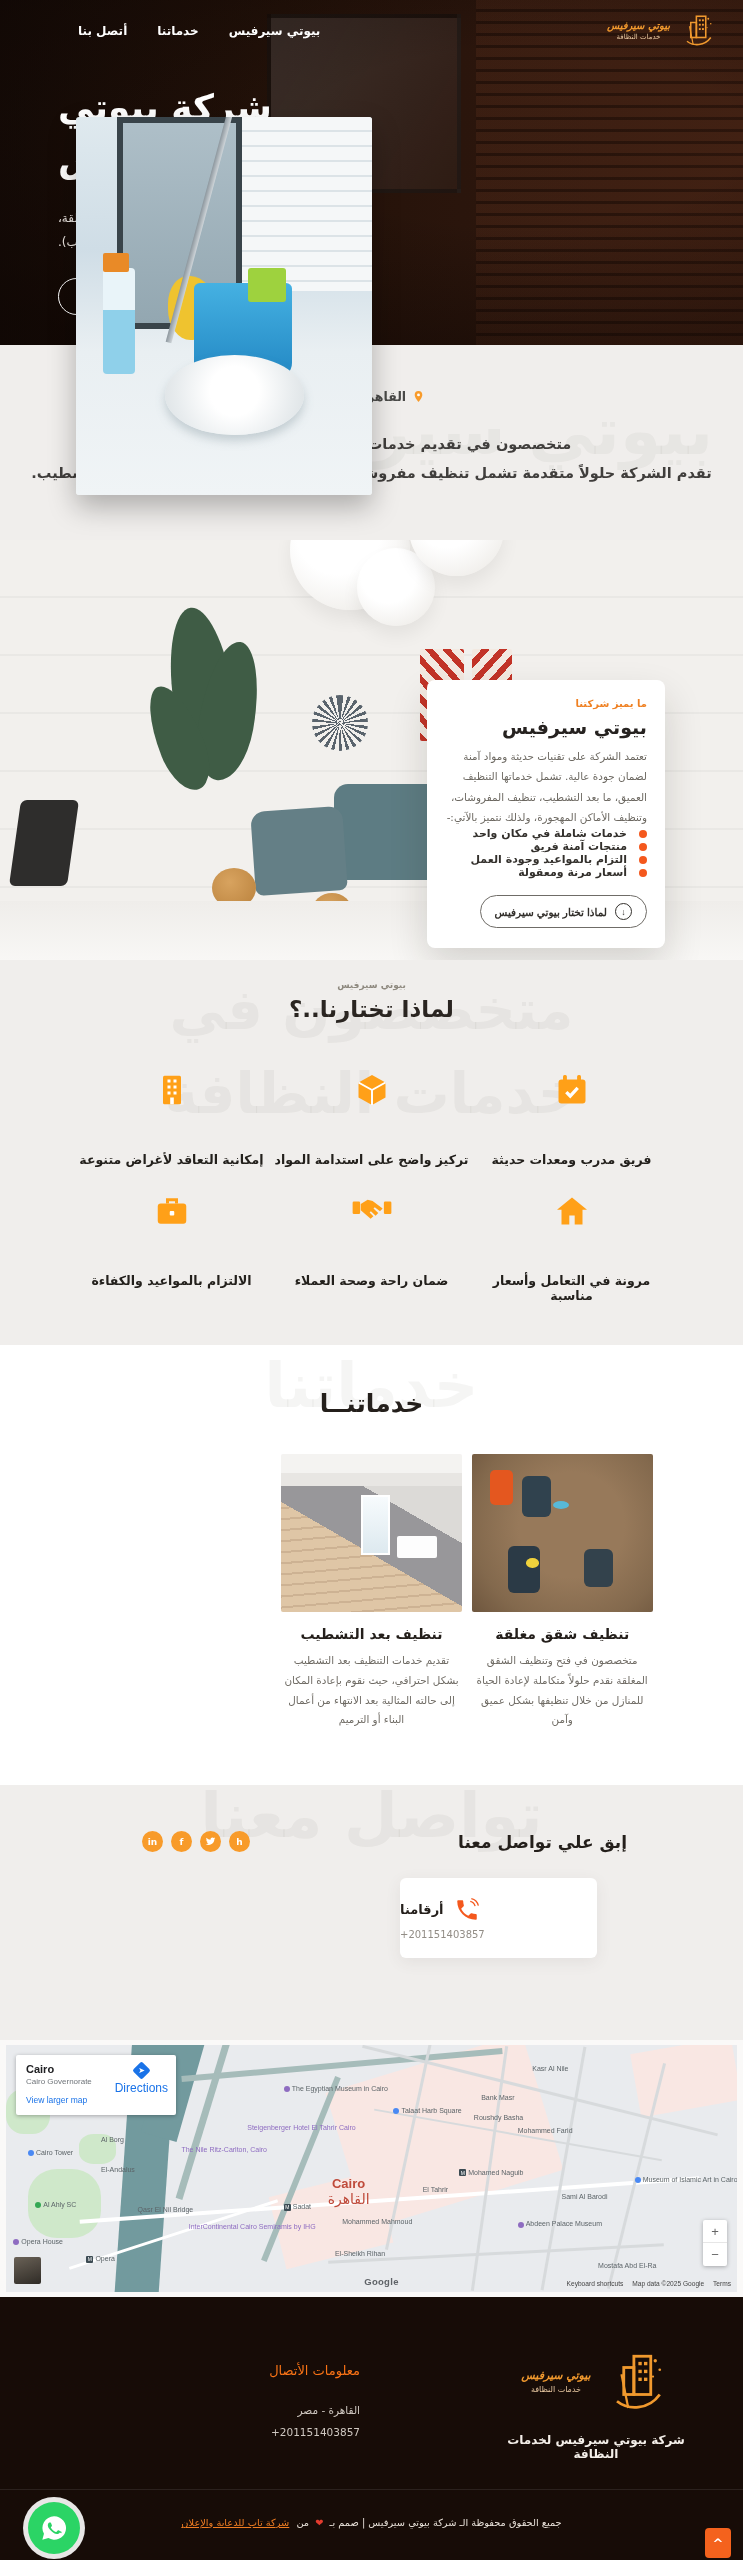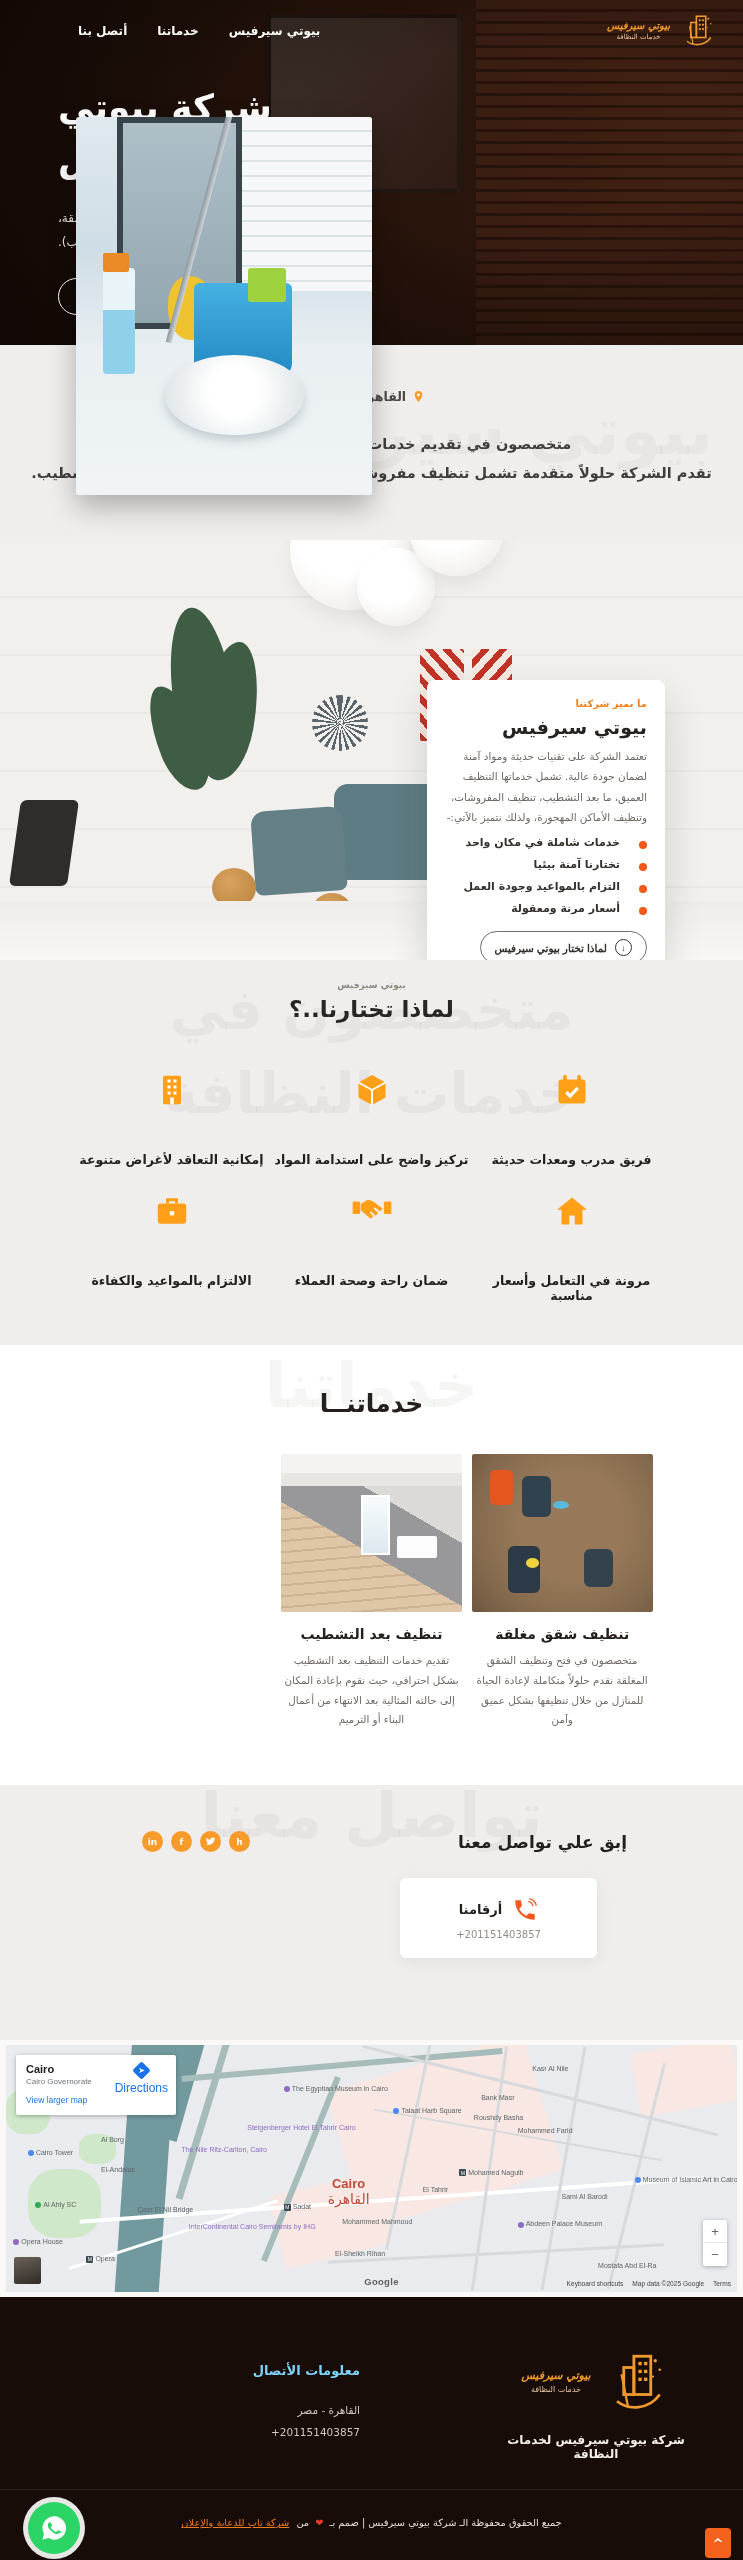--- a/index.html
+++ b/index.html
@@ -51,21 +51,21 @@
   .artpanel{position:absolute;border-radius:2px}
   .chair{position:absolute;border-radius:14px 14px 8px 8px}
   .stool{position:absolute;border-radius:50%;background:radial-gradient(circle at 40% 35%,#d8a35f,#b9813c)}
   .floor{position:absolute;left:0;bottom:0;width:100%;height:14%;background:linear-gradient(180deg,#efedea,#f8f7f5)}
   .sculpt{position:absolute;left:2%;top:62%;width:58px;height:86px;background:#2e2d2c;transform:skewX(-8deg);border-radius:6px}
 
   .about-card{position:absolute;right:78px;top:140px;width:238px;background:#fff;border-radius:8px;padding:18px 18px 20px;box-shadow:0 18px 38px rgba(40,30,20,.16);z-index:8;text-align:right}
   .about-card .tag{color:#ef8022;font-size:10px;font-weight:bold}
   .about-card h2{font-size:19px;font-weight:800;color:#262220;margin:7px 0 8px}
   .about-card .body{font-size:10.4px;color:#6c6861;line-height:1.95}
-  .blt{display:flex;align-items:flex-end;gap:19px;margin-top:9px}
+  .blt{display:flex;align-items:center;gap:12px;margin-top:0}
   .blt .dot{width:8px;height:8px;border-radius:50%;background:#f4581d;flex:0 0 auto}
   .blt span{font-size:11px;font-weight:bold;color:#33302c}
   .about-cta{display:inline-flex;align-items:center;gap:8px;border:1px solid #6f6c67;border-radius:20px;padding:7px 14px;font-size:10.5px;font-weight:bold;color:#33302c;background:#fff;margin-top:16px;cursor:pointer}
 
   
   .why{position:relative;height:385px;background:#f0eeec;text-align:center;overflow:hidden}
   .why .wm{position:absolute;left:0;right:0;top:8px;font-size:56px;font-weight:800;color:rgba(60,50,40,.05);line-height:1.5;pointer-events:none}
   .why .tag{padding-top:20px;font-size:9px;color:#8e897f;font-weight:bold;position:relative}
   .why h2{font-size:23px;font-weight:800;color:#2a2521;margin-top:6px;position:relative}
   .fgrid{position:relative;width:600px;margin:50px auto 0;display:grid;grid-template-columns:repeat(3,1fr)}
@@ -96,21 +96,21 @@
   .img-room .rad{position:absolute;left:64%;top:52%;width:22%;height:14%;background:#fdfdfd;border-radius:2px}
 
   
   .contact{position:relative;height:255px;background:#f0eeec;overflow:hidden}
   .contact .wm{position:absolute;left:0;right:0;top:-6px;text-align:center;font-size:62px;font-weight:800;color:rgba(60,50,40,.05)}
   .c-top{position:relative;display:flex;justify-content:space-between;align-items:center;padding:46px 116px 0 142px}
   .c-top h2{font-size:17px;font-weight:800;color:#241f1b}
   .socials{display:flex;gap:8px}
   .soc{width:21px;height:21px;border-radius:50%;background:#f89b2a;color:#fff;display:flex;align-items:center;justify-content:center;font-size:9px;font-weight:bold;cursor:pointer}
   .c-cards{position:relative;display:flex;justify-content:space-between;margin-top:26px;padding:0 146px 0 132px}
-  .ccard{width:197px;height:80px;background:#fff;border-radius:6px;box-shadow:0 4px 16px rgba(80,70,60,.08);display:flex;flex-direction:column;align-items:center;justify-content:center}
+  .ccard{width:197px;height:80px;background:#fff;border-radius:6px;box-shadow:0 4px 16px rgba(80,70,60,.08);display:flex;flex-direction:column;align-items:flex-end;justify-content:center}
   .ccard .rowi{display:flex;align-items:center;gap:10px}
   .ccard h3{font-size:13px;font-weight:800;color:#241f1b}
   .ccard .val{margin-top:6px;font-size:10px;color:#928d86}
   .ltr{direction:ltr;unicode-bidi:embed}
 
   
   .map-section{height:257px;background:#faf9f8;padding:5px 6px}
   .gmap{position:relative;width:100%;height:247px;background:#e9ebee;overflow:hidden;direction:ltr;font-family:"Liberation Sans","DejaVu Sans",sans-serif}
   .zone{position:absolute;background:#f9e7e3}
   .park{position:absolute;background:#cfe8ca;border-radius:40%}
@@ -139,21 +139,21 @@
   .pegthumb{position:absolute;left:8px;bottom:8px;width:27px;height:27px;background:linear-gradient(160deg,#6a6257,#2f2b26);border-radius:2px;cursor:pointer}
   .glogo{position:absolute;left:49%;bottom:5px;font-size:9.5px;color:#5f6368;font-weight:bold;letter-spacing:.3px}
   .attr{position:absolute;right:6px;bottom:5px;font-size:6.6px;color:#454545}
   .attr span{margin-left:7px;cursor:pointer}
 
   
   .footer{position:relative;height:263px;background:#170c07;color:#fff}
   .f-right{position:absolute;right:52px;top:48px;width:190px;text-align:center}
   .f-right .company{margin-top:16px;font-size:12px;font-weight:800;color:#f4efe9}
   .f-contact{position:absolute;left:200px;top:66px;width:160px;text-align:right}
-  .f-contact h3{font-size:13px;font-weight:700;color:#7dd3fc}
+  .f-contact h3{font-size:13px;font-weight:400;color:#f97316}
   .f-contact .fl{margin-top:26px;font-size:10.5px;color:#cfc8c1}
   .f-contact .fp{margin-top:10px;font-size:10.5px;color:#cfc8c1}
   .f-div{position:absolute;left:0;right:0;top:192px;border-top:1px solid rgba(255,255,255,.09)}
   .f-copy{position:absolute;left:0;right:0;bottom:32px;text-align:center;font-size:9.8px;color:#e9e2da}
   .f-copy .heart{color:#e23b2e;margin:0 3px}
   .f-copy a{color:#ef7d22;text-decoration:underline;margin-right:4px}
   .whatsapp{position:absolute;left:28px;bottom:6px;width:52px;height:52px;border-radius:50%;background:#2bd465;display:flex;align-items:center;justify-content:center;box-shadow:0 0 0 5px rgba(255,255,255,.9);cursor:pointer}
   .totop{position:absolute;right:12px;bottom:2px;width:26px;height:30px;background:#f4621d;border-radius:4px;color:#fff;font-size:13px;font-weight:bold;display:flex;align-items:center;justify-content:center;cursor:pointer}
 </style>
 </head>
@@ -251,21 +251,21 @@
   <div class="about-card">
     <div class="tag">ما يميز شركتنا</div>
     <h2>بيوتي سيرفيس</h2>
     <div class="body">تعتمد الشركة على تقنيات حديثة ومواد آمنة لضمان جودة عالية. تشمل خدماتها التنظيف العميق، ما بعد التشطيب، تنظيف المفروشات، وتنظيف الأماكن المهجورة، ولذلك نتميز بالآتي:-</div>
     <div class="blt">
         <span class="dot"></span>
         <span>خدمات شاملة في مكان واحد</span>
       </div>
     <div class="blt">
         <span class="dot"></span>
-        <span>تختارنا آمنة بيئيا</span>
+        <span>منتجات آمنة فريق</span>
       </div>
     <div class="blt">
         <span class="dot"></span>
         <span>التزام بالمواعيد وجودة العمل</span>
       </div>
     <div class="blt">
         <span class="dot"></span>
         <span>أسعار مرنة ومعقولة</span>
       </div>
     <button class="about-cta">

